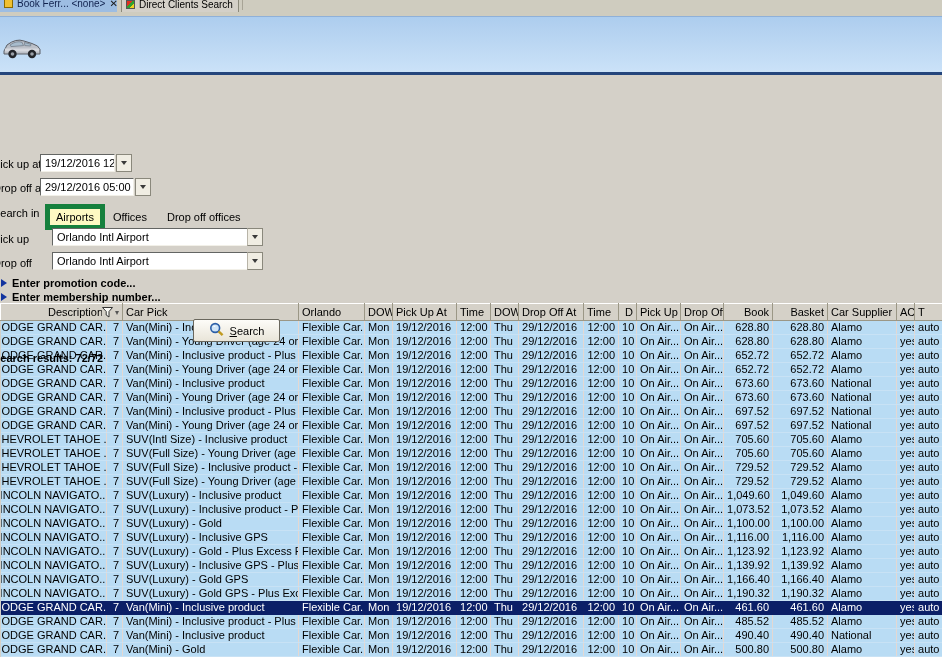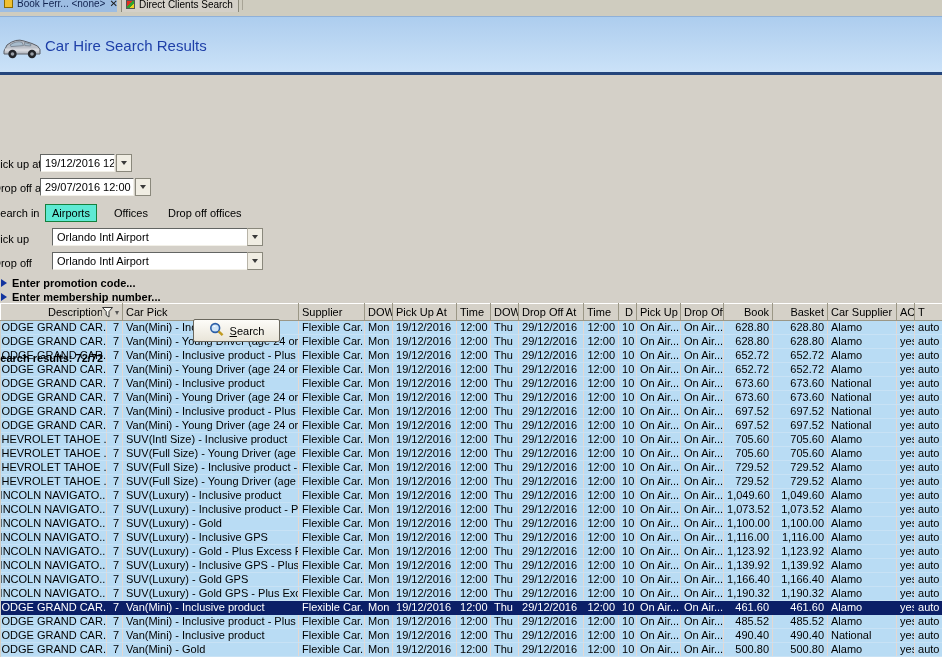--- a/index.html
+++ b/index.html
@@ -53,21 +53,21 @@
   .dd-btn {
     width: 16px; height: 18px; margin-left: 1px;
     background: #f0ede3; border: 1px solid #8a887c;
     display: flex; align-items: center; justify-content: center;
   }
   .dd-btn i { width: 0; height: 0; border-left: 3px solid transparent; border-right: 3px solid transparent; border-top: 4px solid #3a3a3a; }
   .combo .txt { border-right: none; }
   .combo .dd-btn { margin-left: 0; border-left: 1px solid #b8b4a8; }
   .searchin { position: absolute; left: 45px; top: 129px; display: flex; align-items: center; }
   .si-opt { padding: 2px 6px; white-space: nowrap; }
-  .si-opt.selected { background: #5eead4; border: 1px solid #15803d; }
+  .si-opt.selected { background: #fef9c3; border: 5px solid #15803d; }
   .expander { position: absolute; display: flex; align-items: center; gap: 5px; font-weight: bold; }
   .expander .tri { width: 0; height: 0; border-left: 6px solid #12339e; border-top: 4px solid transparent; border-bottom: 4px solid transparent; }
   .search-btn {
     position: absolute; left: 193px; top: 244px; width: 87px; height: 23px;
     background: linear-gradient(180deg,#fdfcf8,#e9e5d9);
     border: 1px solid #6a675d; border-radius: 2px;
     display: flex; align-items: center; justify-content: center; gap: 5px;
     font-size: 11px;
   }
   .results-label { position: absolute; left: -7px; top: 277px; font-weight: bold; white-space: nowrap; }
@@ -120,44 +120,43 @@
       <path d="M2 17 L5 11 Q14 4 22 7 L30 9.5 Q37 11.5 38 15.5 L38 20 L2 20 Z" fill="#bcc0c8" stroke="#5a5e66" stroke-width="1"></path>
       <path d="M8 11 Q14 6.5 20 8.2 L21.5 11.6 L9 12.6 Z" fill="#a8bccd" stroke="#6a7682" stroke-width="0.7"></path>
       <path d="M22.5 8.5 L29 10.3 L28.6 12 L22.8 11.6 Z" fill="#a8bccd" stroke="#6a7682" stroke-width="0.7"></path>
       <rect x="3" y="14.5" width="34" height="3" fill="#d6d8de"></rect>
       <circle cx="10.5" cy="20" r="4.2" fill="#23252a"></circle>
         <circle cx="10.5" cy="20" r="1.8" fill="#9aa0a8"></circle>
       <circle cx="30" cy="20" r="4.2" fill="#23252a"></circle>
         <circle cx="30" cy="20" r="1.8" fill="#9aa0a8"></circle>
     </svg>
   </span>
-  <span class="title">Car Hire Search Results</span>
 </div>
 
 <div class="form-area">
   <span class="flabel" style="top:83px">Pick up at</span>
   <div class="field" style="left:40px; top:79px">
     <span class="txt" style="width:75px">19/12/2016 12:00</span>
     <span class="dd-btn">
         <i></i>
       </span>
   </div>
 
   <span class="flabel" style="top:107px">Drop off at</span>
   <div class="field" style="left:40px; top:103px">
-    <span class="txt" style="width:94px">29/07/2016 12:00</span>
+    <span class="txt" style="width:94px">29/12/2016 05:00</span>
     <span class="dd-btn">
         <i></i>
       </span>
   </div>
 
   <span class="flabel" style="top:132px">Search in</span>
   <div class="searchin">
     <span class="si-opt selected">Airports</span>
-    <span class="si-opt" style="margin-left:11px">Offices</span>
+    <span class="si-opt" style="margin-left:2px">Offices</span>
     <span class="si-opt" style="margin-left:8px">Drop off offices</span>
   </div>
 
   <span class="flabel" style="top:158px">Pick up</span>
   <div class="field combo" style="left:52px; top:153px">
     <span class="txt" style="width:195px">Orlando Intl Airport</span>
     <span class="dd-btn">
         <i></i>
       </span>
   </div>
@@ -221,21 +220,21 @@
             <span class="hlabel">Description</span>
             <span class="funnel-wrap">
               <svg width="12" height="11" viewBox="0 0 12 11">
                 <path d="M0.5 0.5 H10.5 L7 4.5 V10 L4.2 8 V4.5 Z" fill="#fafaf6" stroke="#333" stroke-width="1"></path>
               </svg>
               <span class="fdrop">▾</span>
             </span>
           </span>
         </th>
         <th colspan="1">Car Pick</th>
-        <th colspan="1">Supplier</th>
+        <th colspan="1">Orlando</th>
         <th colspan="1">DOW</th>
         <th colspan="1">Pick Up At</th>
         <th colspan="1">Time</th>
         <th colspan="1">DOW</th>
         <th colspan="1">Drop Off At</th>
         <th colspan="1">Time</th>
         <th colspan="1" class="al-r">D</th>
         <th colspan="1">Pick Up</th>
         <th colspan="1">Drop Off</th>
         <th colspan="1" class="al-r">Book</th>

